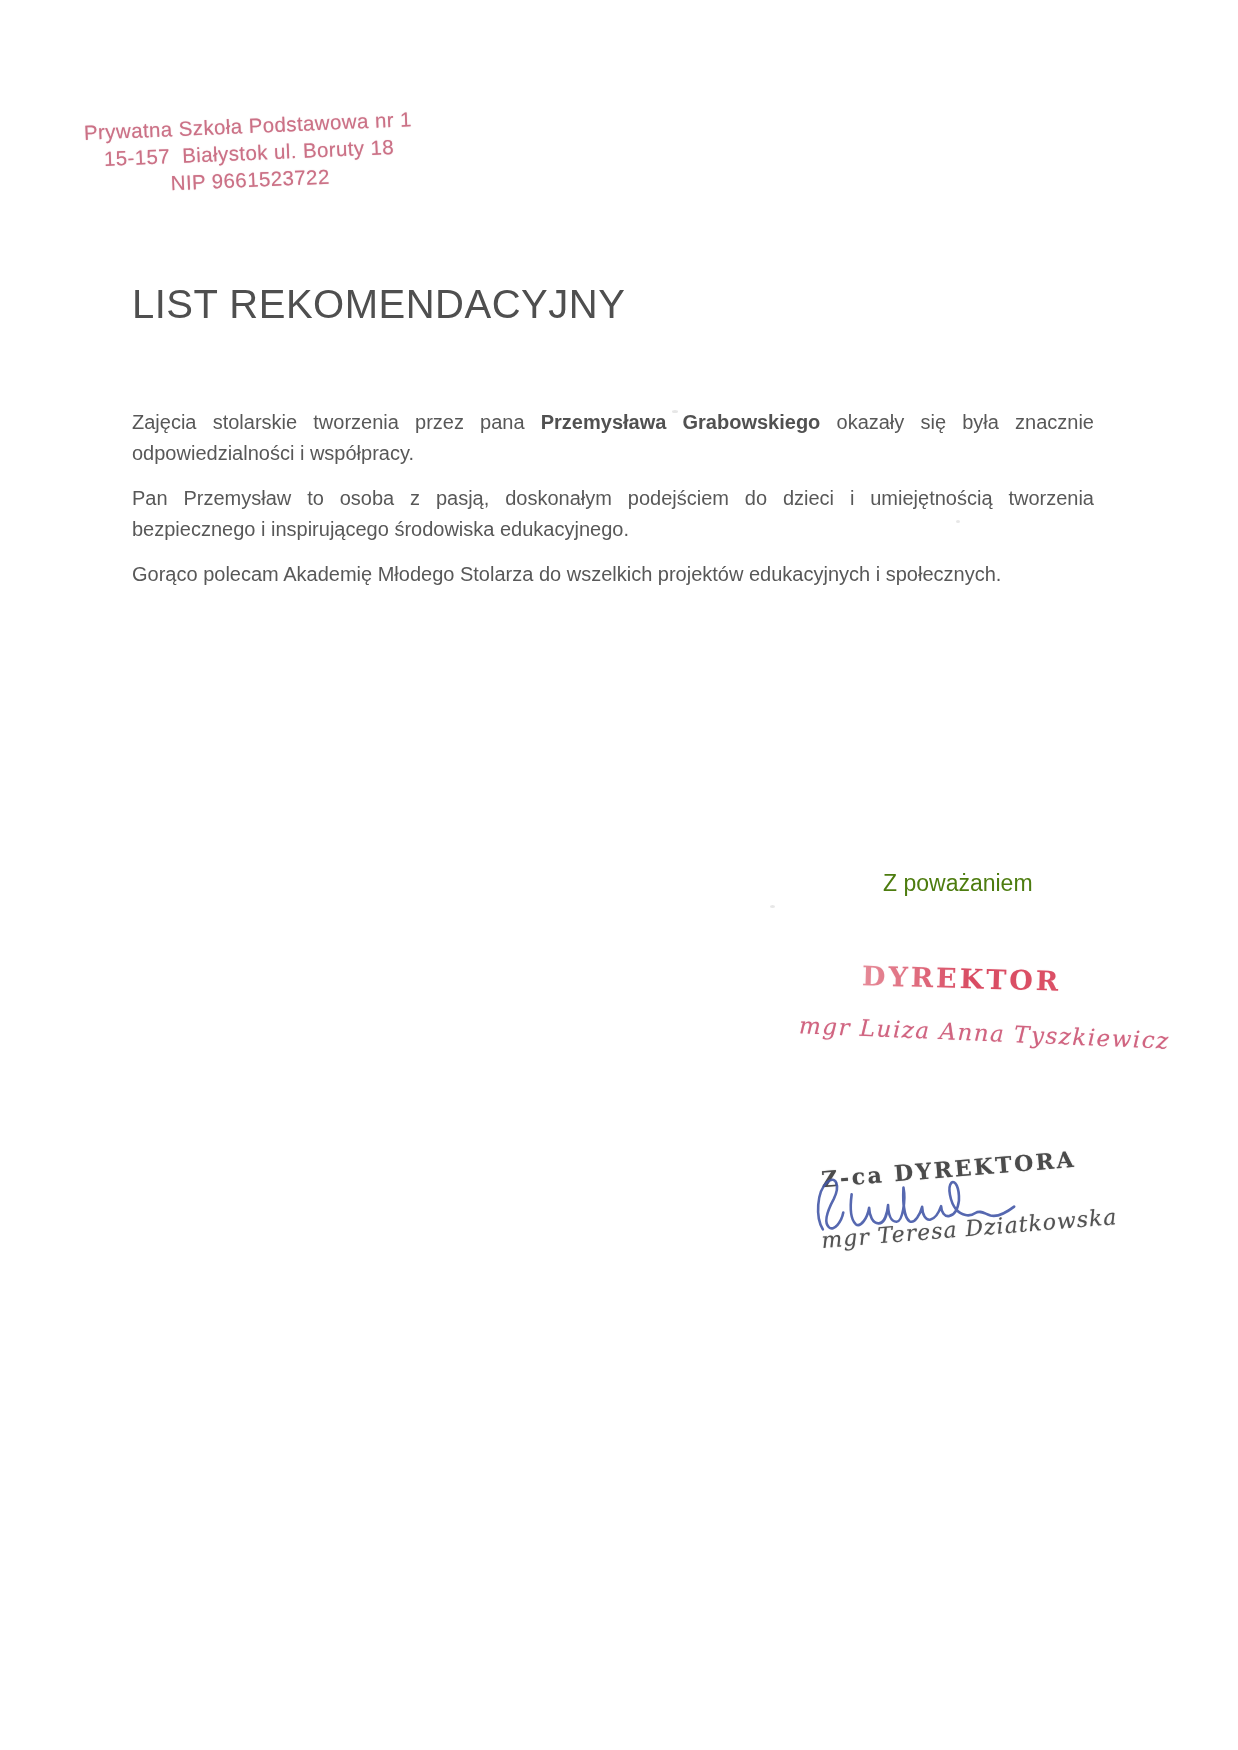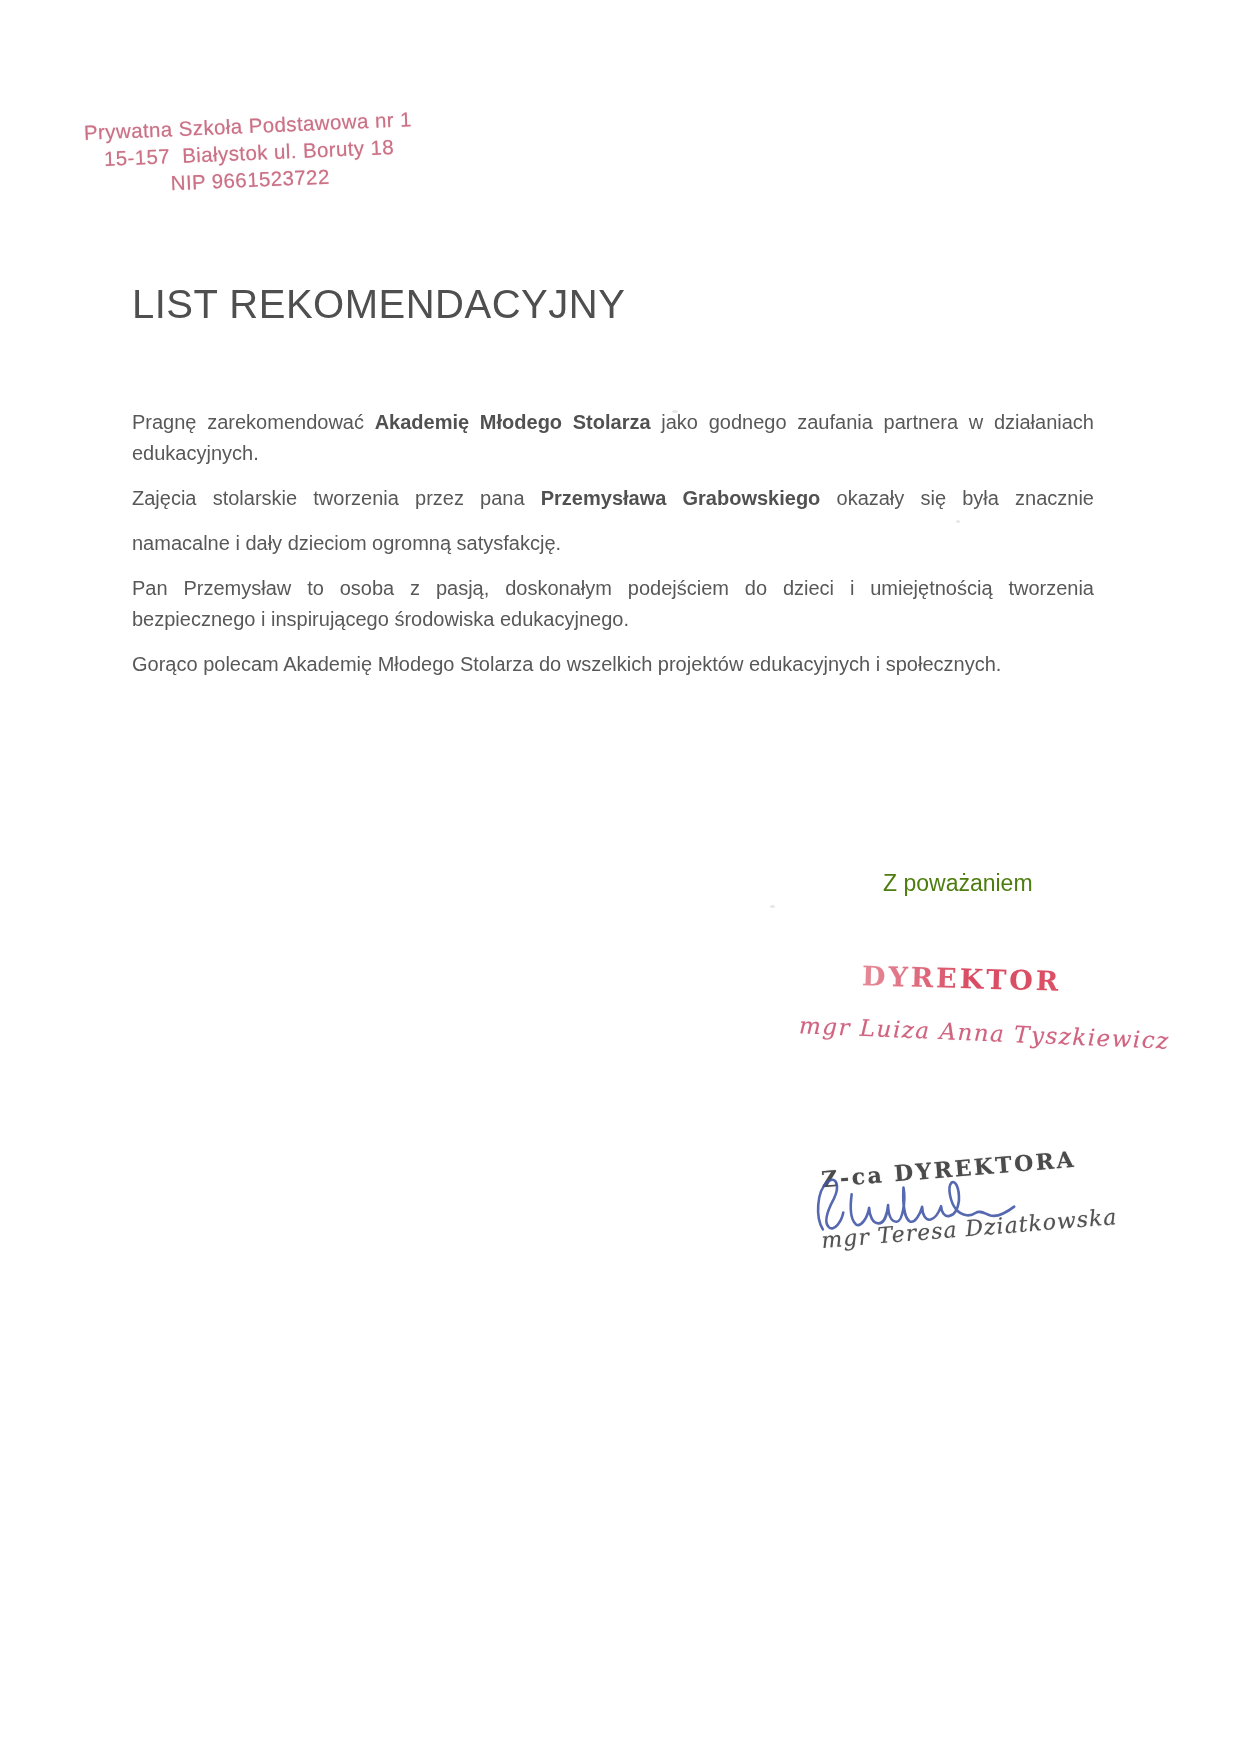--- a/index.html
+++ b/index.html
@@ -116,28 +116,24 @@
   <div class="school-stamp">
     <div>Prywatna Szkoła Podstawowa nr 1</div>
     <div>15-157  Białystok ul. Boruty 18</div>
     <div>NIP 9661523722</div>
   </div>
 
   <div class="title">LIST REKOMENDACYJNY</div>
 
   <div class="body-text">
       <div class="para">
-        <div class="line"><span>Pragnę zarekomendować </span><span class="b">Akademię Młodego Stolarza</span><span> jako godnego zaufania partnera w działaniach</span></div>
-        <div class="line last"><span>edukacyjnych.</span></div>
+        <div class="line"><span>Zajęcia stolarskie tworzenia przez pana </span><span class="b">Przemysława Grabowskiego</span><span> okazały się była znacznie</span></div>
+        <div class="line last"><span>odpowiedzialności i współpracy.</span></div>
       </div>
       <div class="para">
-        <div class="line"><span>Zajęcia stolarskie tworzenia przez pana </span><span class="b">Przemysława Grabowskiego</span><span> okazały się była znacznie</span></div>
-      </div>
-      <div class="para">
-        <div class="line last"><span>namacalne i dały dzieciom ogromną satysfakcję.</span></div>
       </div>
       <div class="para">
         <div class="line"><span>Pan Przemysław to osoba z pasją, doskonałym podejściem do dzieci i umiejętnością tworzenia</span></div>
         <div class="line last"><span>bezpiecznego i inspirującego środowiska edukacyjnego.</span></div>
       </div>
       <div class="para">
         <div class="line last"><span>Gorąco polecam Akademię Młodego Stolarza do wszelkich projektów edukacyjnych i społecznych.</span></div>
       </div>
     </div>
 

